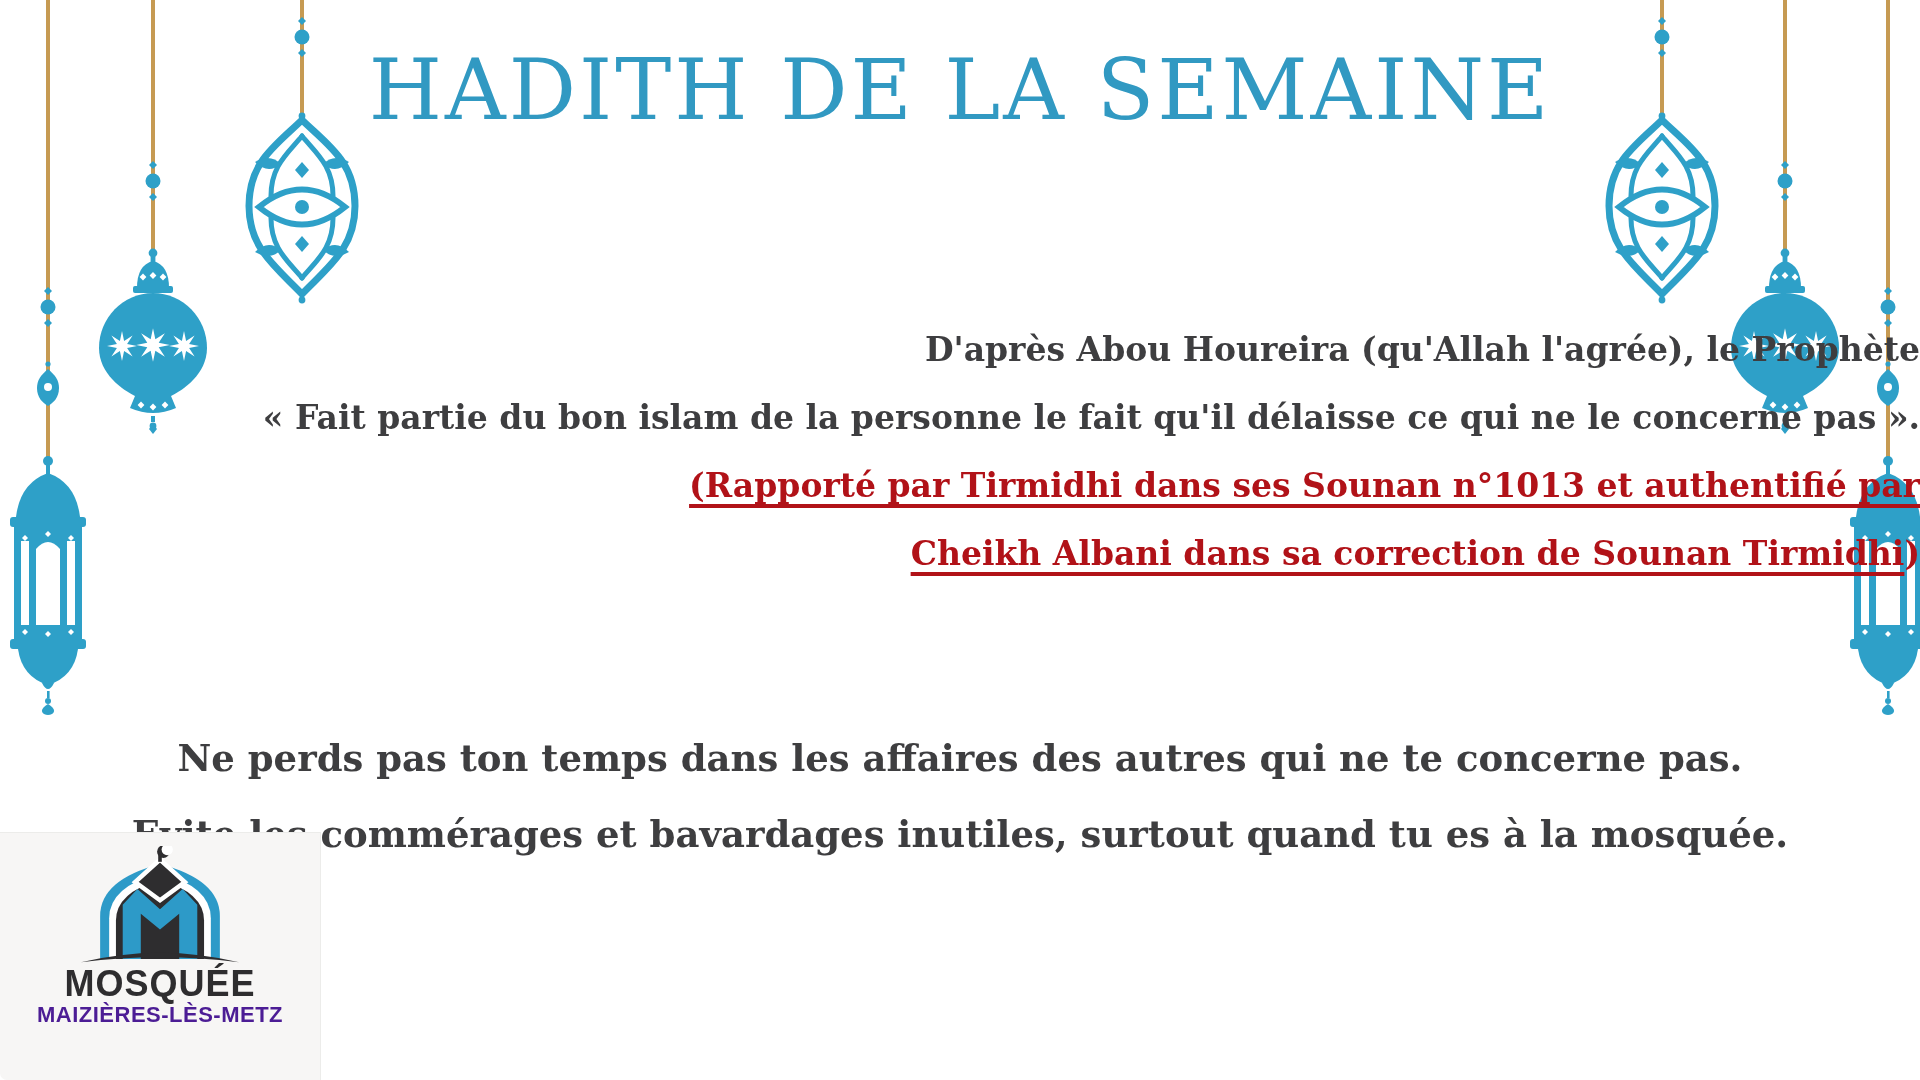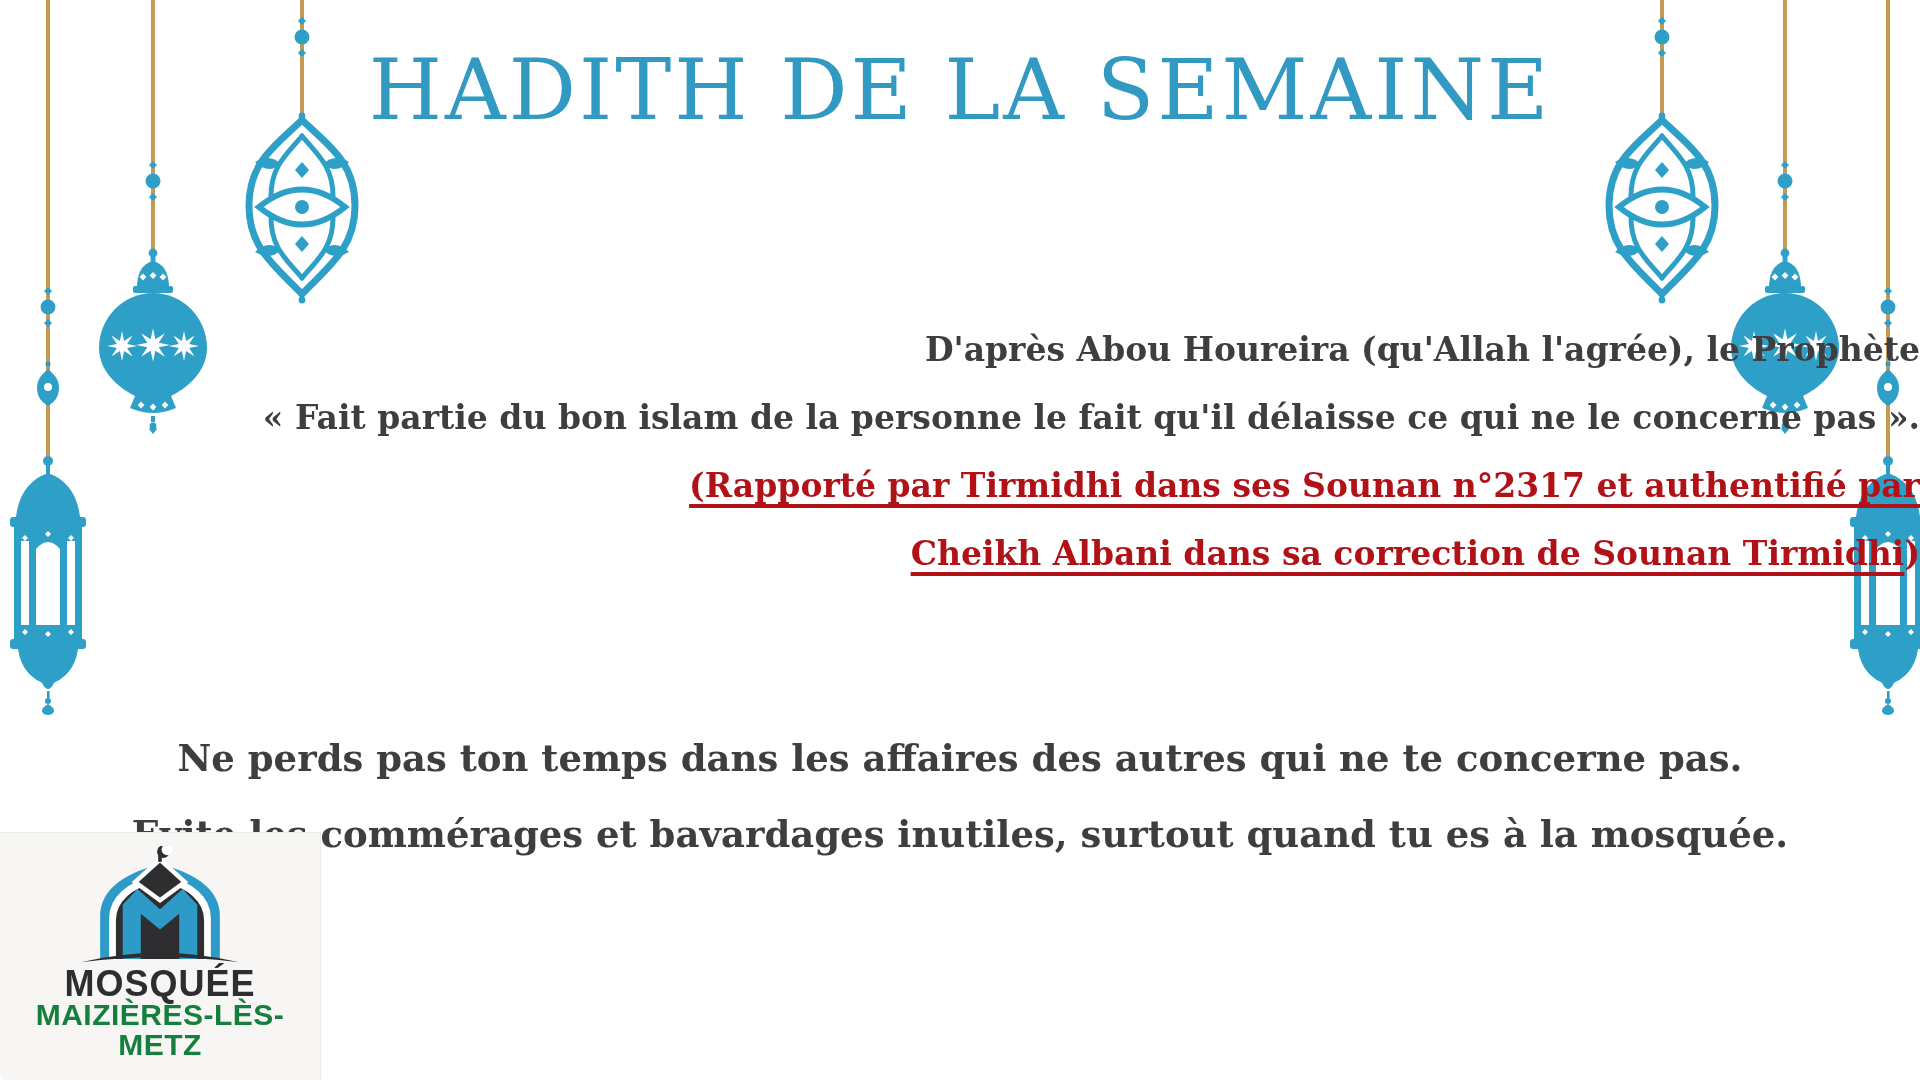--- a/index.html
+++ b/index.html
@@ -20,21 +20,21 @@
   .stanza2{position:absolute;top:720px;left:0;width:100%;text-align:center;}
   .stanza2 .line{height:76px;line-height:76px;font-size:37px;font-weight:600;color:#3E3E40;white-space:nowrap;}
   
   .string{position:absolute;width:4px;background:#C69A52;}
   .decor{position:absolute;}
   
   .logo-panel{position:absolute;left:0;top:832px;width:320px;height:248px;background:#f7f6f5;border-top:1px solid #ececea;border-right:1px solid #ececea;}
   .logo{position:absolute;left:30px;top:846px;width:260px;text-align:center;}
   .logo svg{display:block;margin:0 auto;}
   .logo-name{font-family:"Liberation Sans","DejaVu Sans",sans-serif;font-weight:bold;font-size:36px;letter-spacing:1px;color:#2E2D2F;line-height:32px;}
-  .logo-city{font-family:"Liberation Sans","DejaVu Sans",sans-serif;font-weight:bold;font-size:30px;letter-spacing:0.5px;color:#15803d;line-height:30px;}
+  .logo-city{font-family:"Liberation Sans","DejaVu Sans",sans-serif;font-weight:bold;font-size:22px;letter-spacing:0.5px;color:#4c1d95;line-height:30px;}
 </style>
 </head>
 <body>
 
 <div class="stage">
 
   <div class="string" style="left:46px;top:0;height:472px;"></div>
   <div class="string" style="left:151px;top:0;height:254px;"></div>
   <div class="string" style="left:300px;top:0;height:118px;"></div>
   <div class="string" style="left:1660px;top:0;height:118px;"></div>
@@ -234,21 +234,21 @@
         <path d="M46,176 L49,179 L46,182 L43,179 Z"></path>
         <path d="M69,174 L72,177 L69,180 L66,177 Z"></path>
     </g>
   </svg>
 
   <div class="poster-title">HADITH DE LA SEMAINE</div>
 
   <div class="stanza1">
     <div class="line">D'après Abou Houreira (qu'Allah l'agrée), le Prophète</div>
     <div class="line">« Fait partie du bon islam de la personne le fait qu'il délaisse ce qui ne le concerne pas ».</div>
-    <div class="line src"><span class="u">(Rapporté par Tirmidhi dans ses Sounan n°2317 et authentifié par</span></div>
+    <div class="line src"><span class="u">(Rapporté par Tirmidhi dans ses Sounan n°1013 et authentifié par</span></div>
     <div class="line src"><span class="u">Cheikh Albani dans sa correction de Sounan Tirmidhi</span><span>)</span></div>
   </div>
 
   <div class="stanza2">
     <div class="line">Ne perds pas ton temps dans les affaires des autres qui ne te concerne pas.</div>
     <div class="line">Evite les commérages et bavardages inutiles, surtout quand tu es à la mosquée.</div>
   </div>
 
   <div class="logo-panel"></div>
   <div class="logo">

